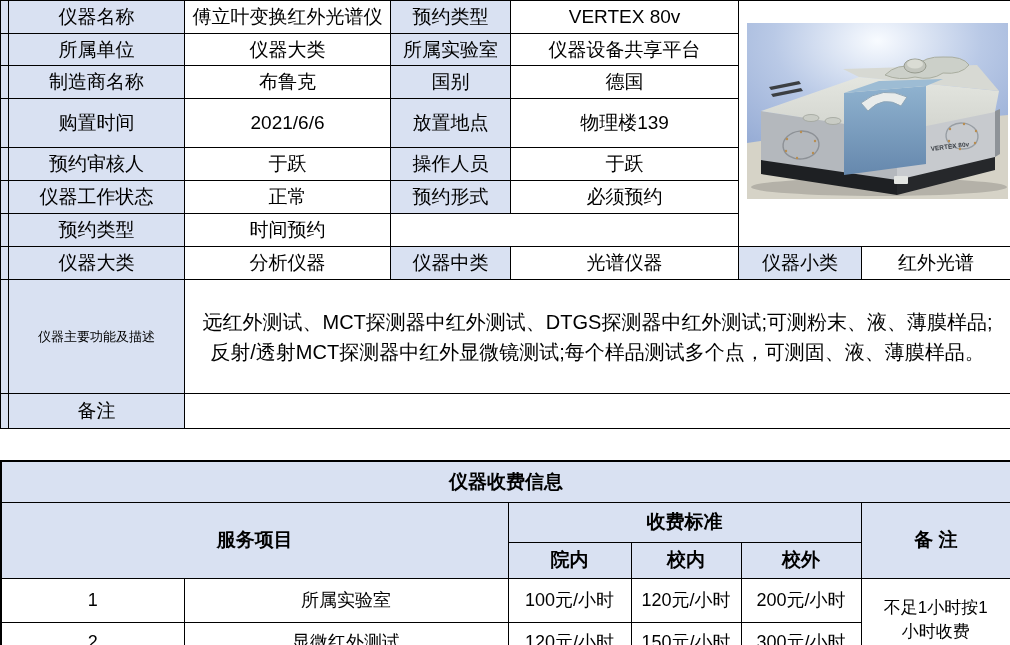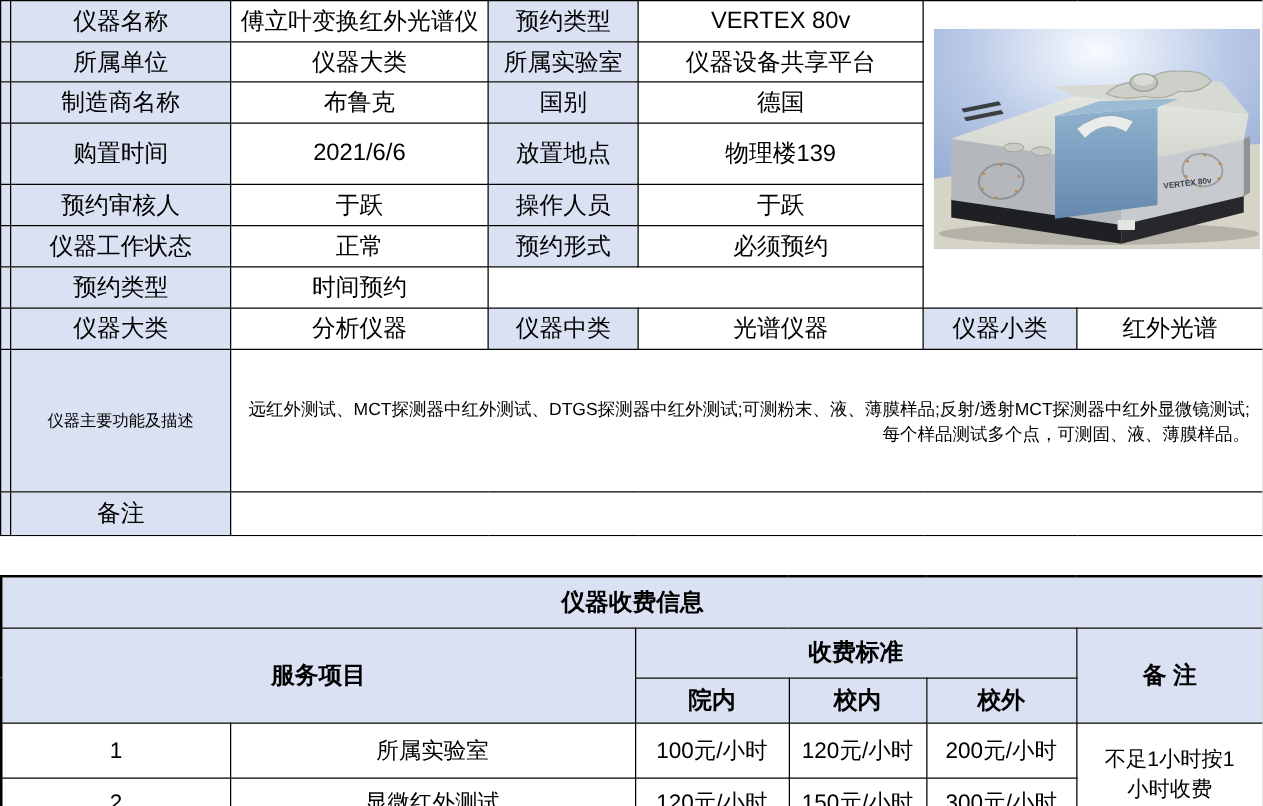--- a/index.html
+++ b/index.html
@@ -20,24 +20,24 @@
     text-align: center;
     vertical-align: middle;
     font-size: 19px;
     padding: 0;
     overflow: hidden;
     white-space: nowrap;
   }
   .info-table td.lbl   { background: #d9e1f2; font-weight: normal; }
   .info-table td.strip { background: #d9e1f2; }
   .info-table td.desc-cell {
-    text-align: right;
+    text-align: center;
     white-space: normal;
-    font-size: 14px;
-    line-height: 20px;
+    font-size: 20px;
+    line-height: 30px;
     padding: 6px 10px;
   }
   .info-table td.wrap-lbl { white-space: normal; font-size: 13px; line-height: 22px; }
   .info-table td.photo-cell { padding: 0; vertical-align: top; text-align: left; }
 
   .photo-wrap { margin: 22px 0 0 8px; width: 261px; height: 176px; }
 
   
   .table-gap { width: 1010px; height: 31px; background: #fff; }
 

